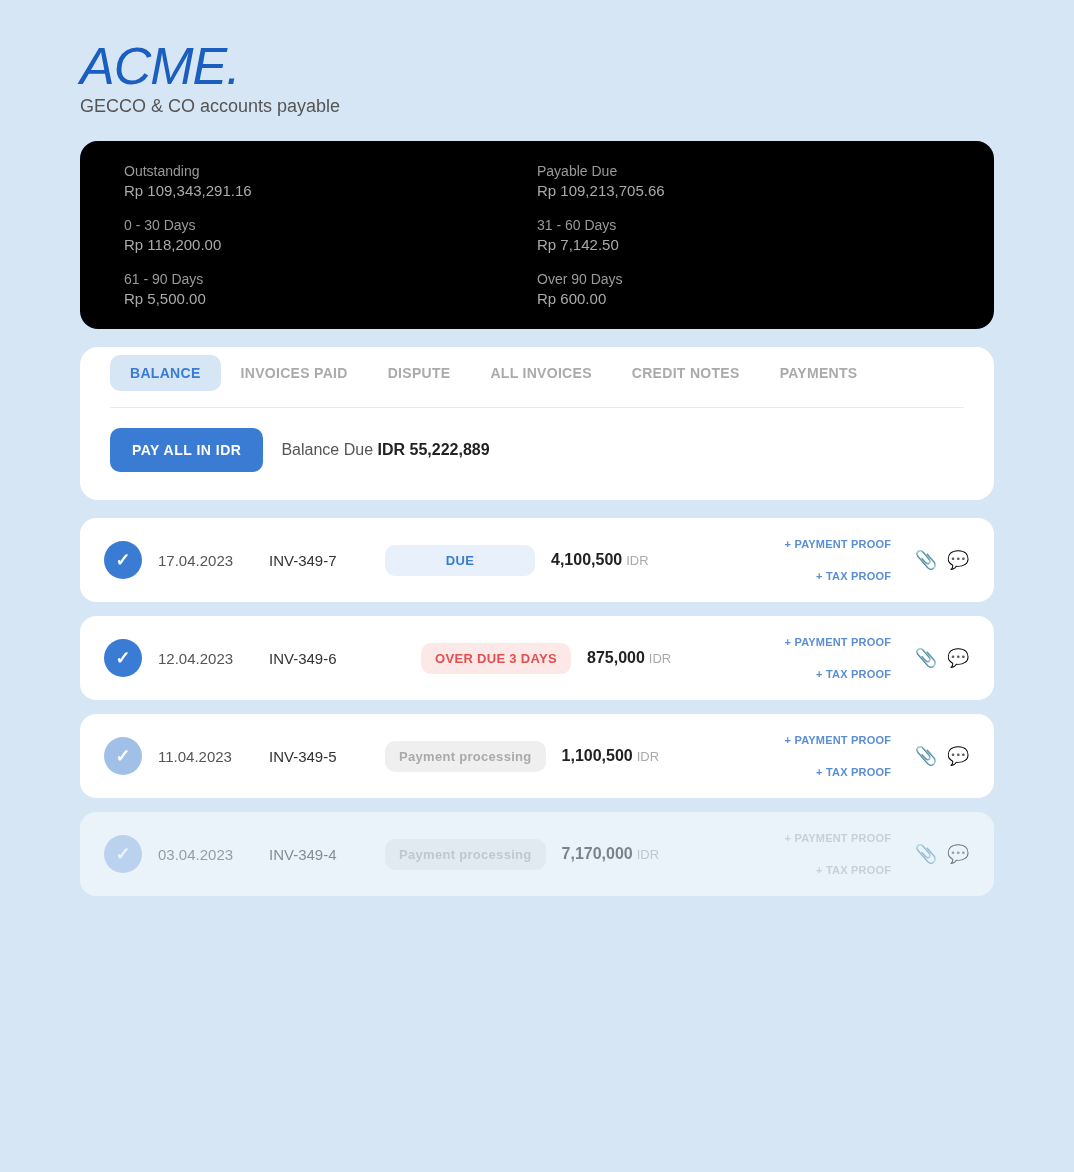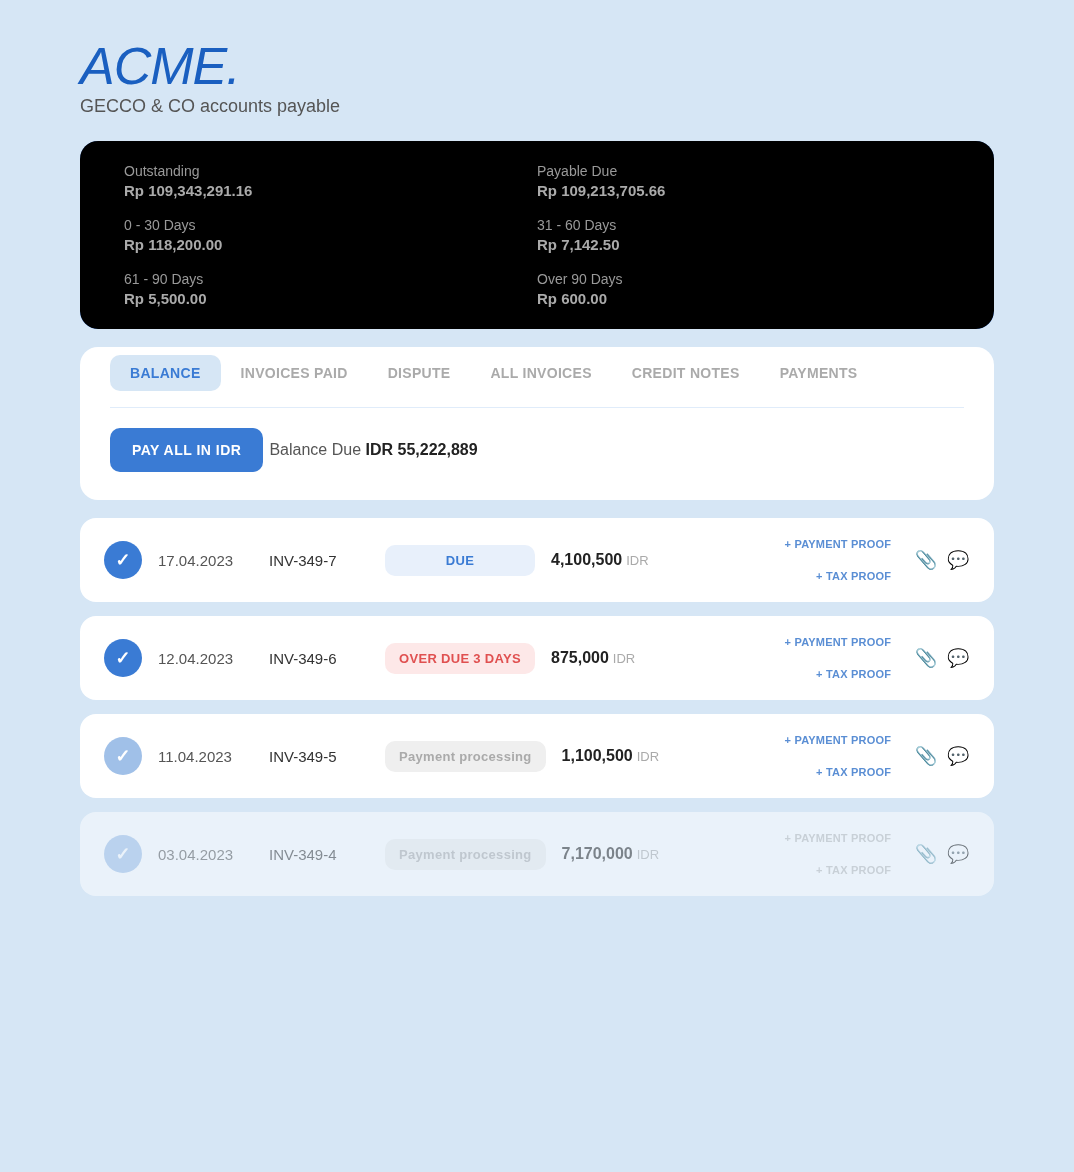--- a/index.html
+++ b/index.html
@@ -80,21 +80,21 @@
     }
     .stat-item {}
     .stat-label {
       font-size: 14px;
       color: #999;
       margin-bottom: 3px;
     }
     .stat-value {
       font-size: 15px;
       color: #aaa;
-      font-weight: 700;
+      font-weight: 400;
     }
 
     
     .tabs-card {
       background: #fff;
       border-radius: 18px;
       padding: 8px 30px 28px;
       margin-bottom: 18px;
     }
     .tabs-row {
@@ -117,21 +117,21 @@
       color: #3a7bd4;
     }
     .tabs-divider {
       border: none;
       border-top: 1.5px solid #e0ecfa;
       margin: 0 0 20px 0;
     }
     .pay-all-row {
       display: flex;
       align-items: center;
-      gap: 6px;
+      gap: 18px;
     }
     .pay-all-btn {
       background: #3a7bd4;
       color: #fff;
       border: none;
       border-radius: 10px;
       font-size: 14px;
       font-weight: 800;
       letter-spacing: 0.5px;
       padding: 14px 22px;
@@ -199,20 +199,21 @@
       font-weight: 600;
       letter-spacing: 0.3px;
     }
     .status-due {
       background: #e8f0fb;
       color: #3a7bd4;
     }
     .status-overdue {
       background: #fde8e8;
       color: #e05050;
+      margin-left: 36px;
     }
     .status-processing {
       background: #efefef;
       color: #aaa;
     }
     .invoice-amount {
       flex: 1;
       font-size: 16px;
       font-weight: 700;
       color: #222;

